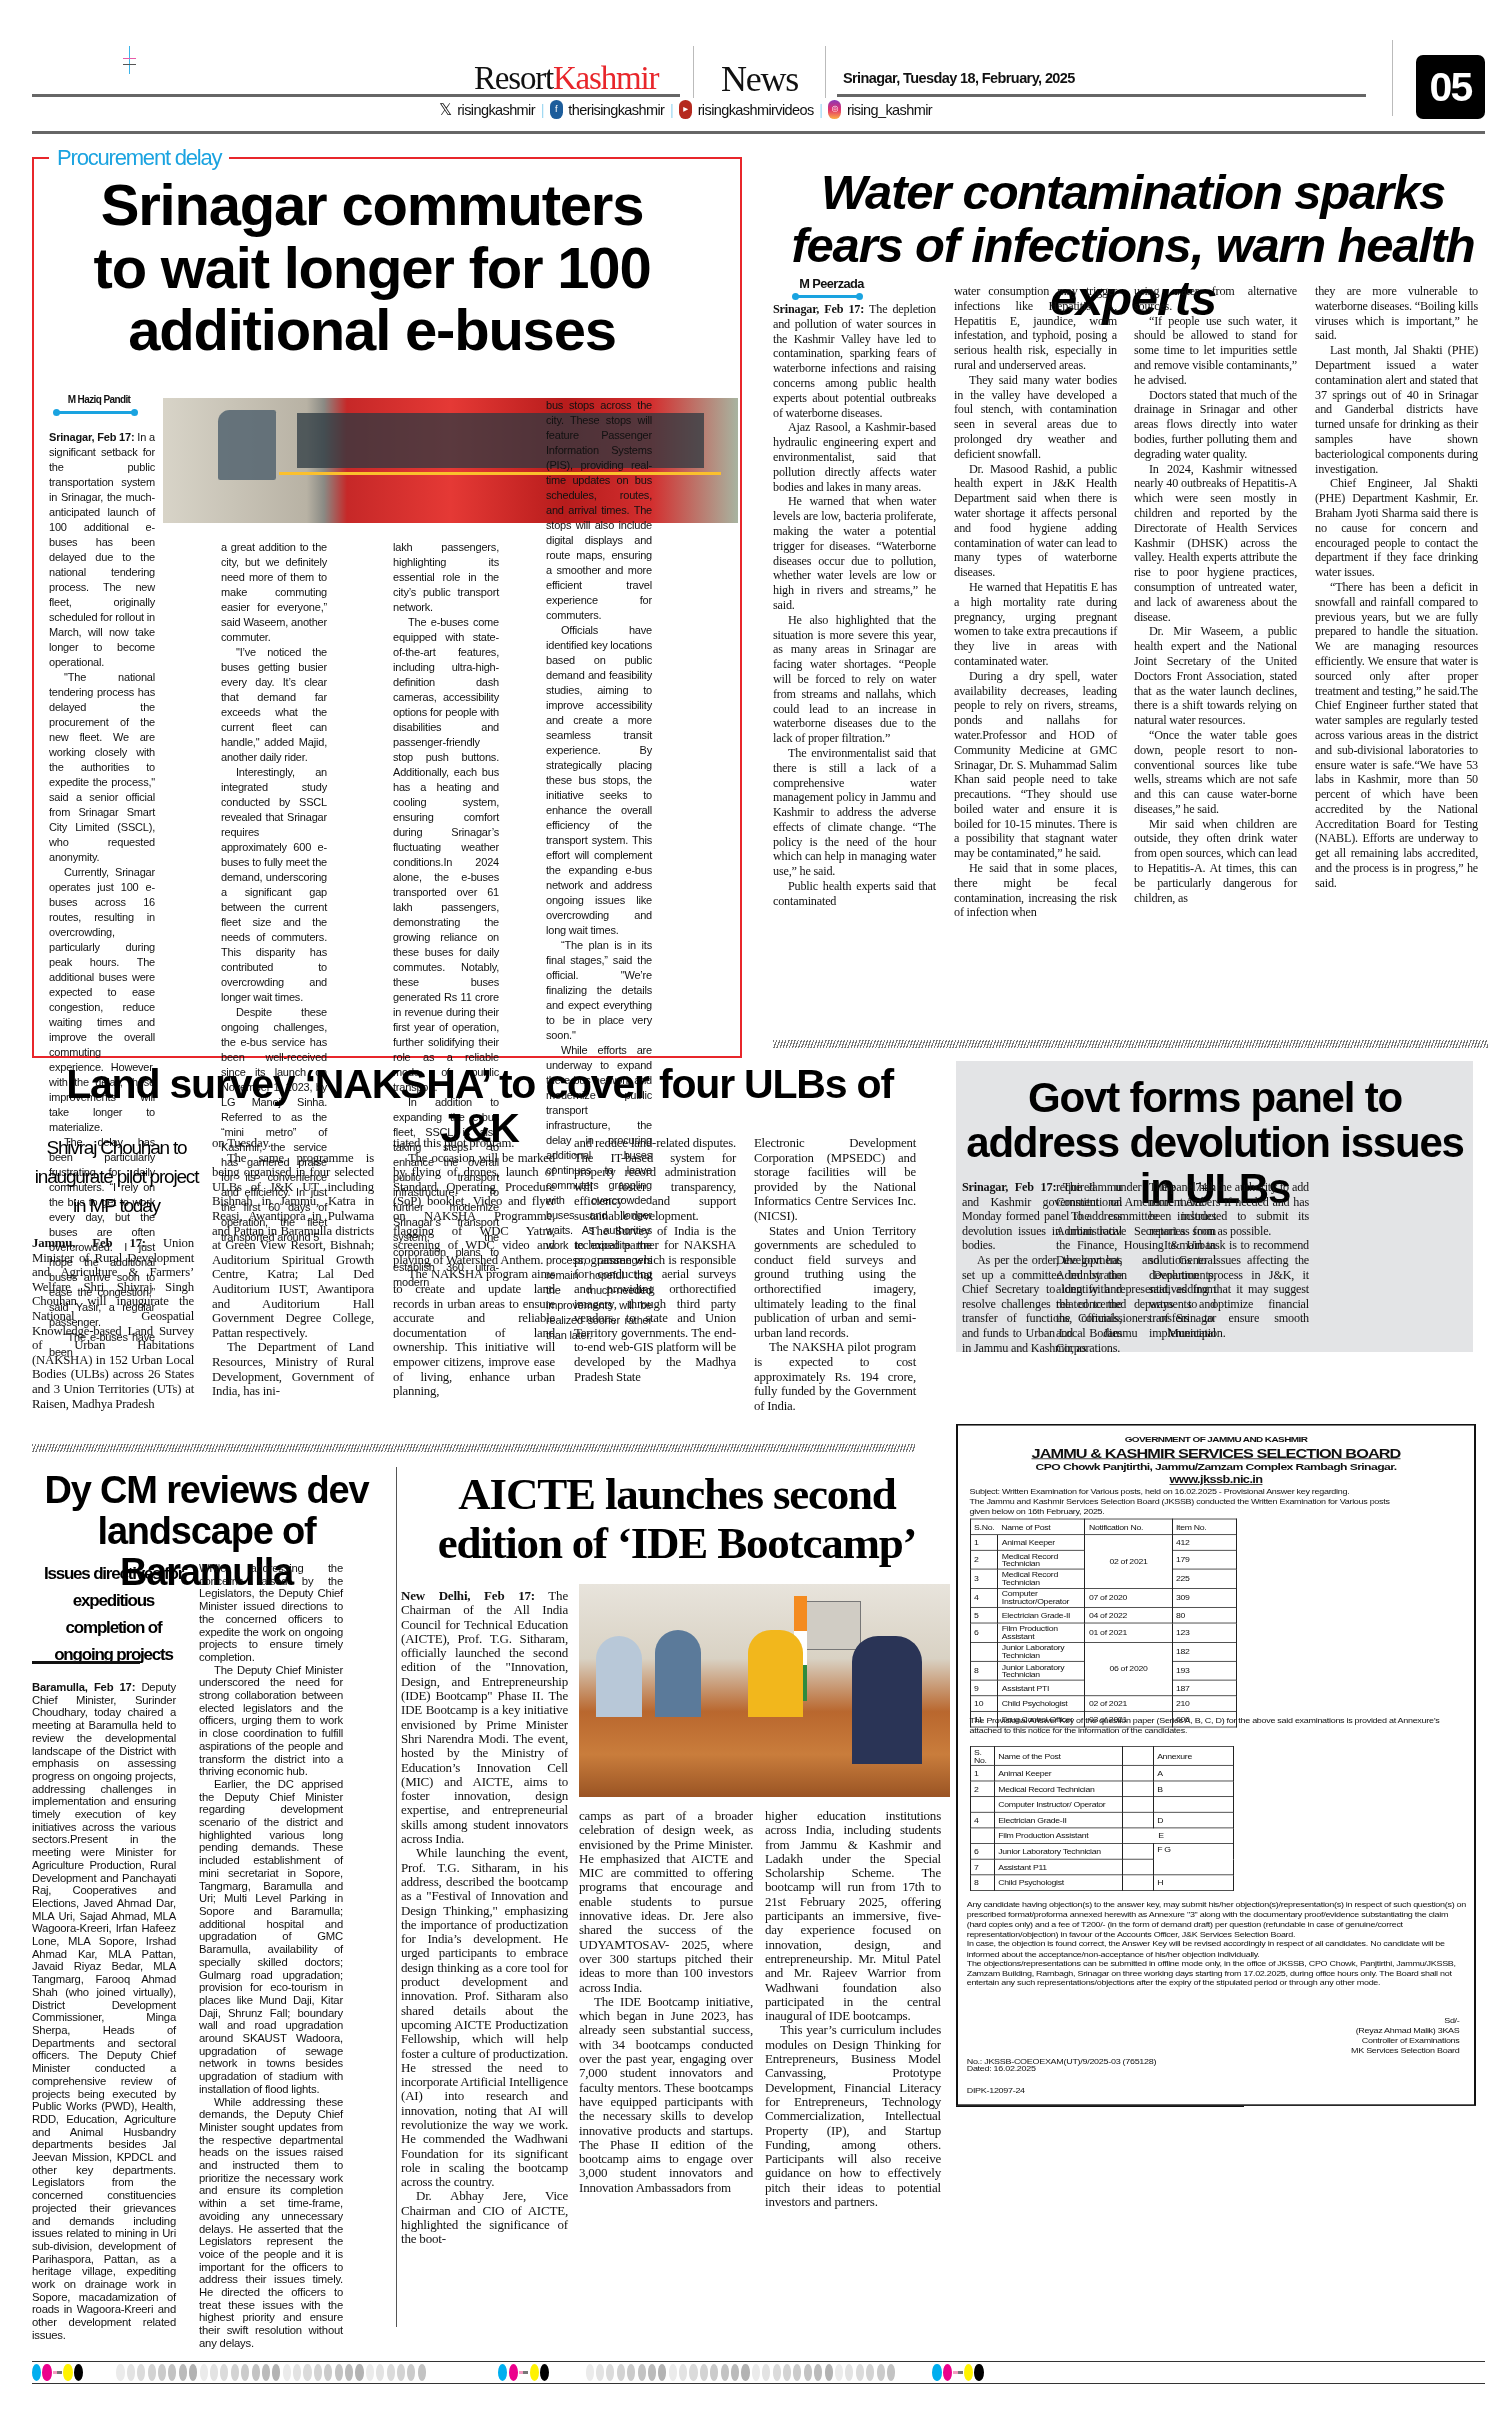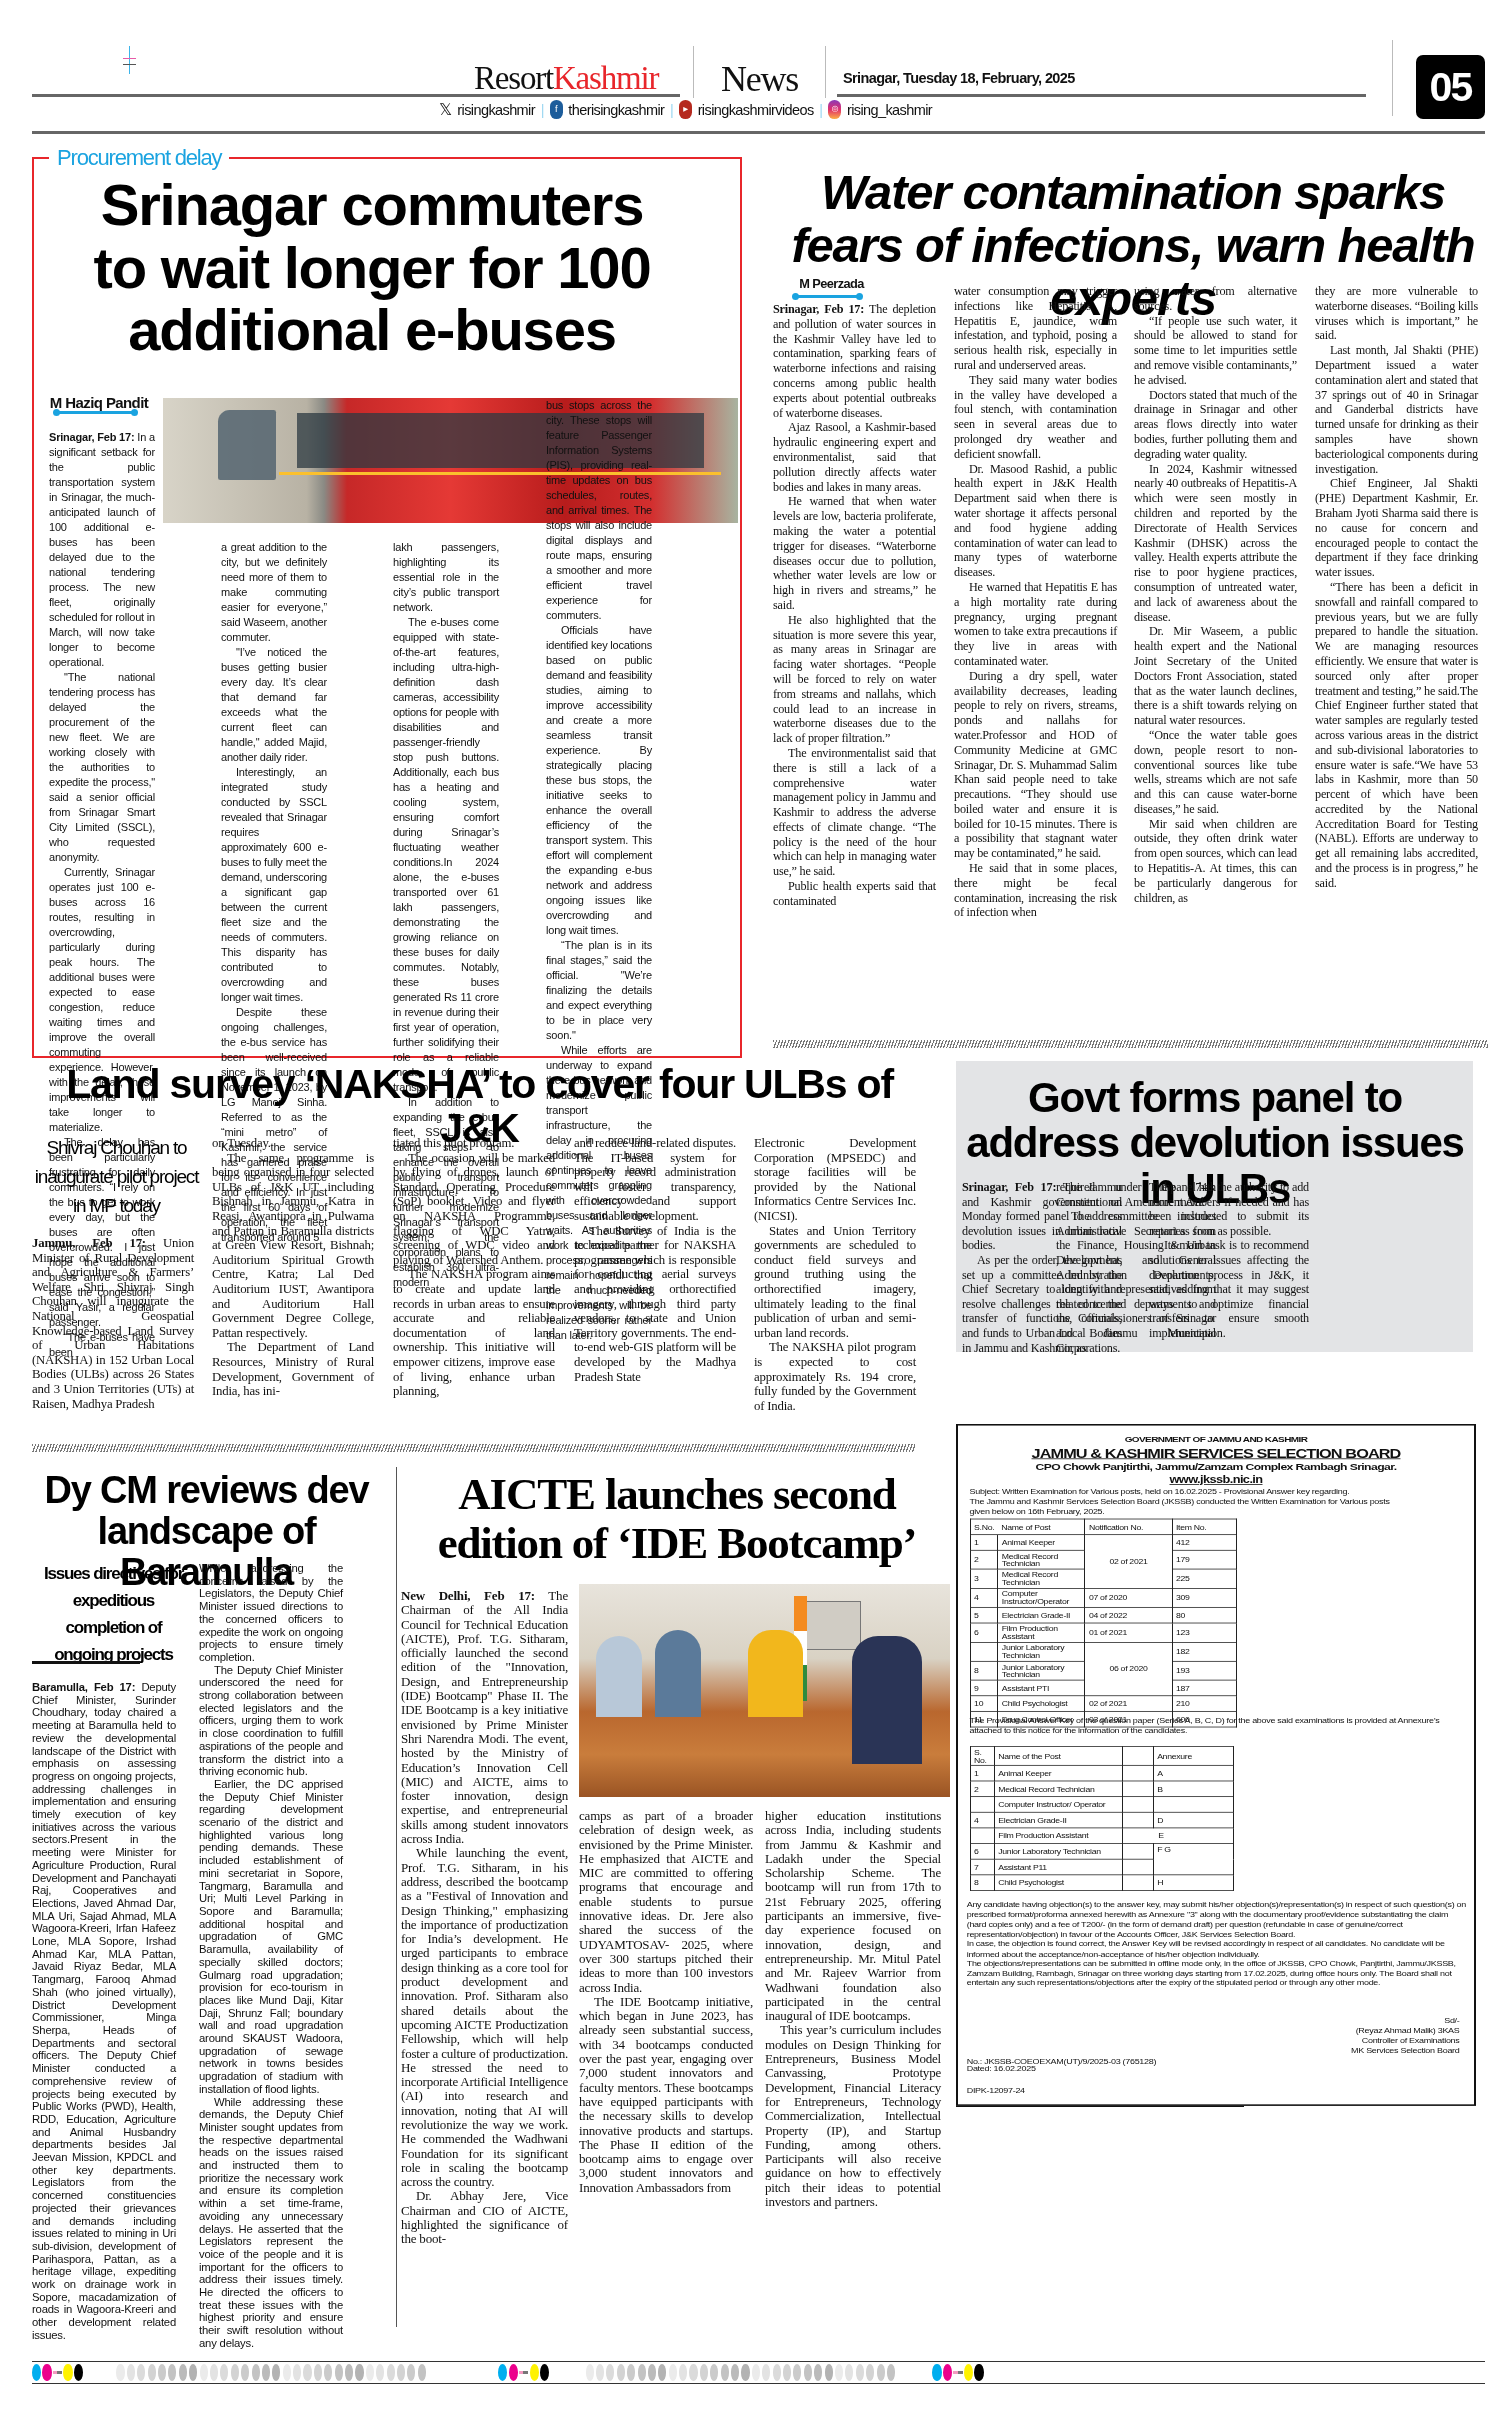--- a/index.html
+++ b/index.html
@@ -6,21 +6,21 @@
   html, body { background: #fff; }
   body { width: 1510px; height: 2426px; position: relative; overflow: hidden; font-family: "Liberation Serif", serif; color: #111; }
   .abs { position: absolute; }
   .hl { font-family: "Liberation Sans", sans-serif; font-weight: 700; color: #000; line-height: 1.08; letter-spacing: -1.2px; text-align: center; }
   .col { position: absolute; font-size: 12.5px; line-height: 15.7px; text-align: justify; hyphens: auto; }
   .col p { text-indent: 15px; }
   .col p:first-child { text-indent: 0; }
   .col.sans { font-family: "Liberation Sans", sans-serif; font-size: 11.6px; line-height: 15px; letter-spacing: -0.2px; }
   .col.serif { font-family: "Liberation Serif", serif; font-size: 13.4px; line-height: 16.3px; letter-spacing: -0.2px; }
   .dateline { font-weight: 700; }
-  .byline { font-family: "Liberation Sans", sans-serif; font-weight: 700; font-size: 15px; text-align: center; letter-spacing: -0.6px; }
+  .byline { font-family: "Liberation Sans", sans-serif; font-weight: 700; font-size: 10px; text-align: center; letter-spacing: -0.6px; }
   .byline-rule { position: absolute; height: 2.9px; background: #1aa3e0; border-radius: 1.7px; }
   .byline-rule::before, .byline-rule::after { content: ""; position: absolute; top: -2.3px; width: 7px; height: 7px; border-radius: 50%; background: #1aa3e0; }
   .byline-rule::before { left: -2.3px; } .byline-rule::after { right: -2.3px; }
   .hatch { position: absolute; height: 8.1px; background: repeating-linear-gradient(110deg, #777 0 1.2px, #fff 1.2px 2.9px); }
   table.ad { border-collapse: collapse; font-family: "Liberation Sans", sans-serif; font-size: 8.7px; letter-spacing: -0.3px; }
   table.ad td { border: 1.7px solid #222; padding: 1.7px 3.5px; height: 20px; vertical-align: middle; }
   .ad-text { font-family: "Liberation Sans", sans-serif; font-size: 9px; line-height: 12.5px; letter-spacing: -0.3px; }
   .reg { display: inline-block; width: 9.3px; height: 17.4px; border-radius: 50%; margin-right: 1.2px; }
   .gray { display: inline-block; width: 8.1px; height: 16.3px; border-radius: 50%; margin-right: 2.3px; }
 </style>

